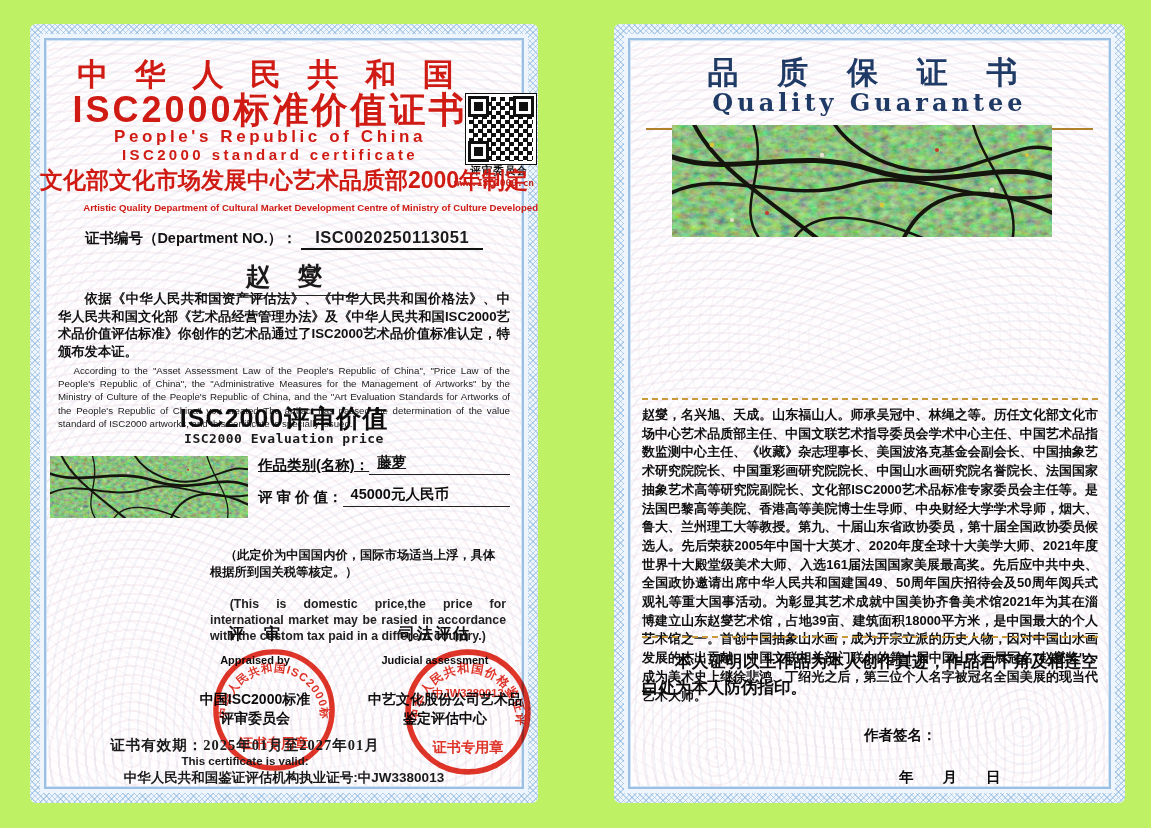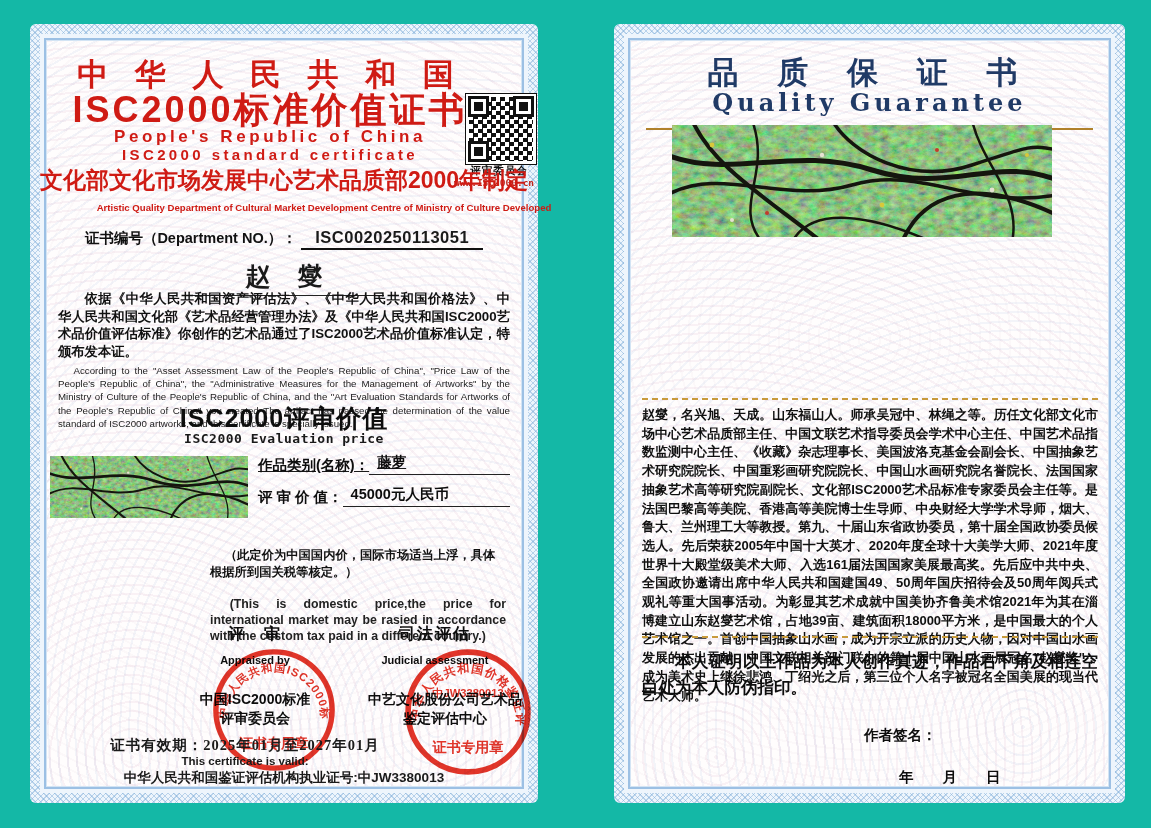--- a/index.html
+++ b/index.html
@@ -1,16 +1,16 @@
 <!DOCTYPE html>
 <html><head>
 <meta charset="utf-8">
 <style>
   html,body{margin:0;padding:0;background:#ffffff;}
-  .page{position:relative;width:1151px;height:828px;background:#14b8a6;overflow:hidden;
+  .page{position:relative;width:1151px;height:828px;background:#bef264;overflow:hidden;
         font-family:"Liberation Sans",sans-serif;color:#1a1a1a;}
   .abs{position:absolute;}
 
   
   .cert{position:absolute;background:#eef5fc;border-radius:6px;}
   .cert::before{content:"";position:absolute;inset:0;border-radius:6px;
     background:
       repeating-linear-gradient(45deg, rgba(118,168,214,.45) 0 1px, rgba(255,255,255,0) 1px 4px),
       repeating-linear-gradient(-45deg, rgba(118,168,214,.45) 0 1px, rgba(255,255,255,0) 1px 4px);}
   .cert-inner{position:absolute;inset:14px;background:#fffdfd;border:2px solid #9cc0e4;
@@ -20,21 +20,21 @@
       repeating-radial-gradient(circle at 82% 92%, rgba(170,190,224,.14) 0 2px, rgba(255,255,255,0) 2px 9px),
       repeating-radial-gradient(circle at 50% 40%, rgba(214,190,204,.08) 0 2px, rgba(255,255,255,0) 2px 10px);}
 
   
   .t-red{color:#cf1b14;}
   .title-cn1{font-size:31px;font-weight:900;letter-spacing:9px;text-align:center;white-space:nowrap;}
   .title-cn2{font-size:36px;font-weight:900;letter-spacing:3px;text-align:center;white-space:nowrap;}
   .title-en1{font-size:17px;font-weight:bold;letter-spacing:3.6px;text-align:center;white-space:nowrap;}
   .title-en2{font-size:15px;font-weight:bold;letter-spacing:3.4px;text-align:center;white-space:nowrap;}
   .banner-cn{font-size:23px;font-weight:900;text-align:center;white-space:nowrap;letter-spacing:0;}
-  .banner-en{font-size:9.6px;font-weight:bold;text-align:center;white-space:nowrap;padding-left:40px;}
+  .banner-en{font-size:9.6px;font-weight:bold;text-align:right;white-space:nowrap;}
   .certno-label{font-size:14.5px;font-weight:bold;color:#111;}
   .certno-value{font-size:16.5px;font-weight:bold;border-bottom:2px solid #111;padding:0 14px 2px;letter-spacing:.5px;}
   .artist-name{font-size:25px;font-weight:bold;letter-spacing:10px;border-bottom:1.5px solid #222;padding:0 52px 5px 62px;}
   .body-cn{font-size:13.3px;font-weight:600;line-height:17.6px;text-align:justify;text-indent:2em;color:#111;}
   .body-en{font-size:9.7px;line-height:13.2px;text-align:justify;text-indent:1.6em;color:#222;font-weight:500;}
   .sec-cn{font-size:25px;font-weight:800;text-align:center;letter-spacing:1px;color:#0d0d0d;}
   .sec-en{font-family:"DejaVu Sans Mono",monospace;font-size:13px;font-weight:bold;text-align:center;letter-spacing:.5px;}
   .frow{display:flex;align-items:flex-end;}
   .flabel{font-size:14.5px;font-weight:bold;white-space:pre;color:#0d0d0d;}
   .fval{flex:1;border-bottom:1.5px solid #222;font-size:14.5px;font-weight:bold;padding:0 0 2px 8px;color:#0d0d0d;}

